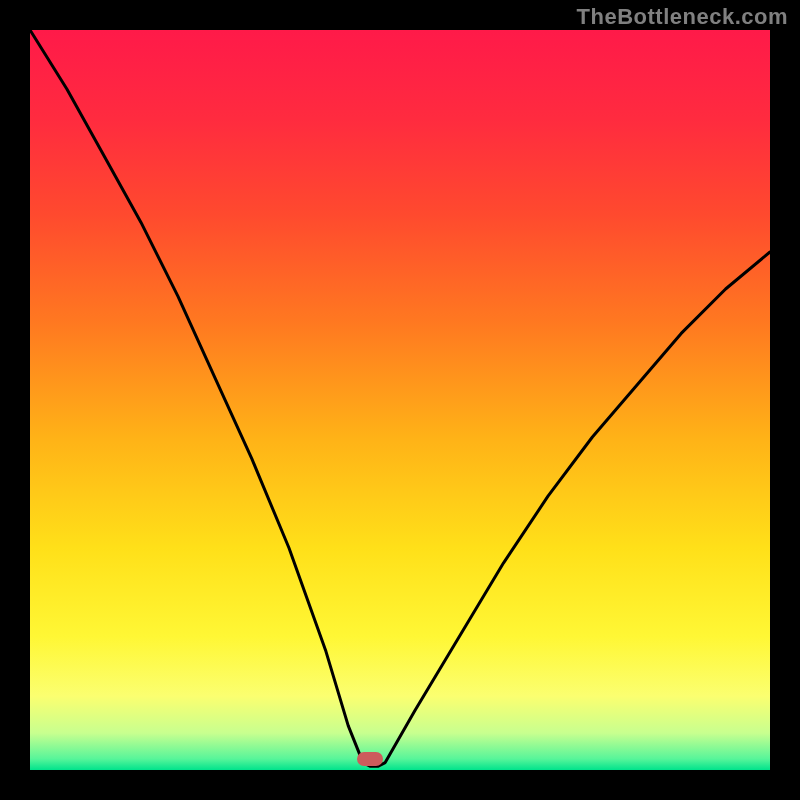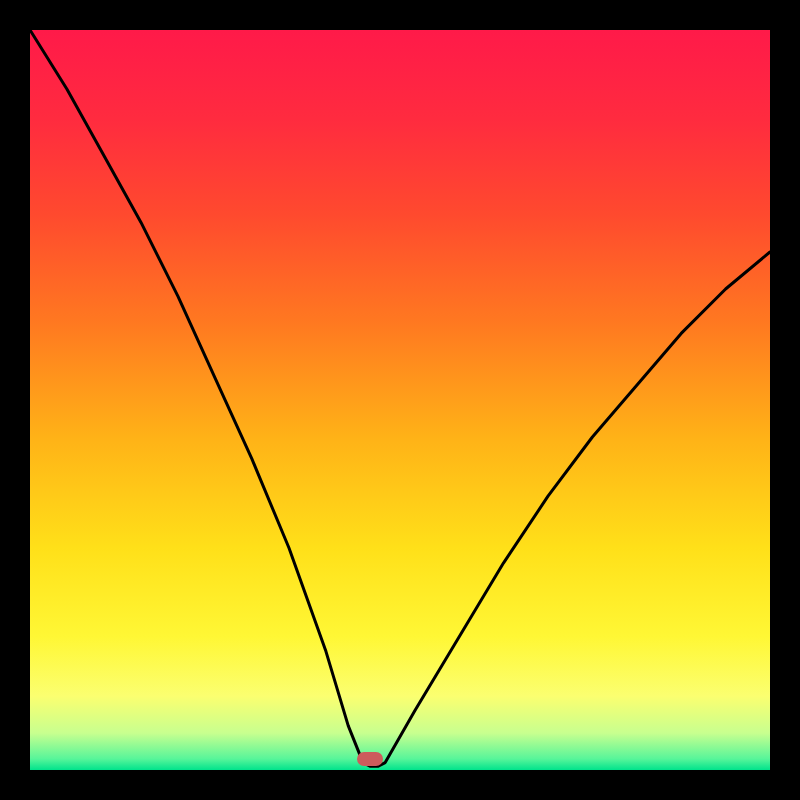--- a/index.html
+++ b/index.html
@@ -51,20 +51,21 @@
     position: absolute;
     background: #cd5c5c; 
     border-radius: 8px;
     z-index: 20;
   }
 </style>
 </head>
 <body>
 <div class="outer">
 
+  <div class="watermark">TheBottleneck.com</div>
 
   <div class="plot-area">
     <svg class="gradient" viewBox="0 0 740 740" preserveAspectRatio="none" id="grad-svg">
         <defs>
           <linearGradient id="bg-grad" x1="0" y1="0" x2="0" y2="1">
             <stop offset="0%" stop-color="#ff1a49"></stop>
             <stop offset="12%" stop-color="#ff2b3f"></stop>
             <stop offset="25%" stop-color="#ff4a2e"></stop>
             <stop offset="40%" stop-color="#ff7a20"></stop>
             <stop offset="55.00000000000001%" stop-color="#ffb217"></stop>

